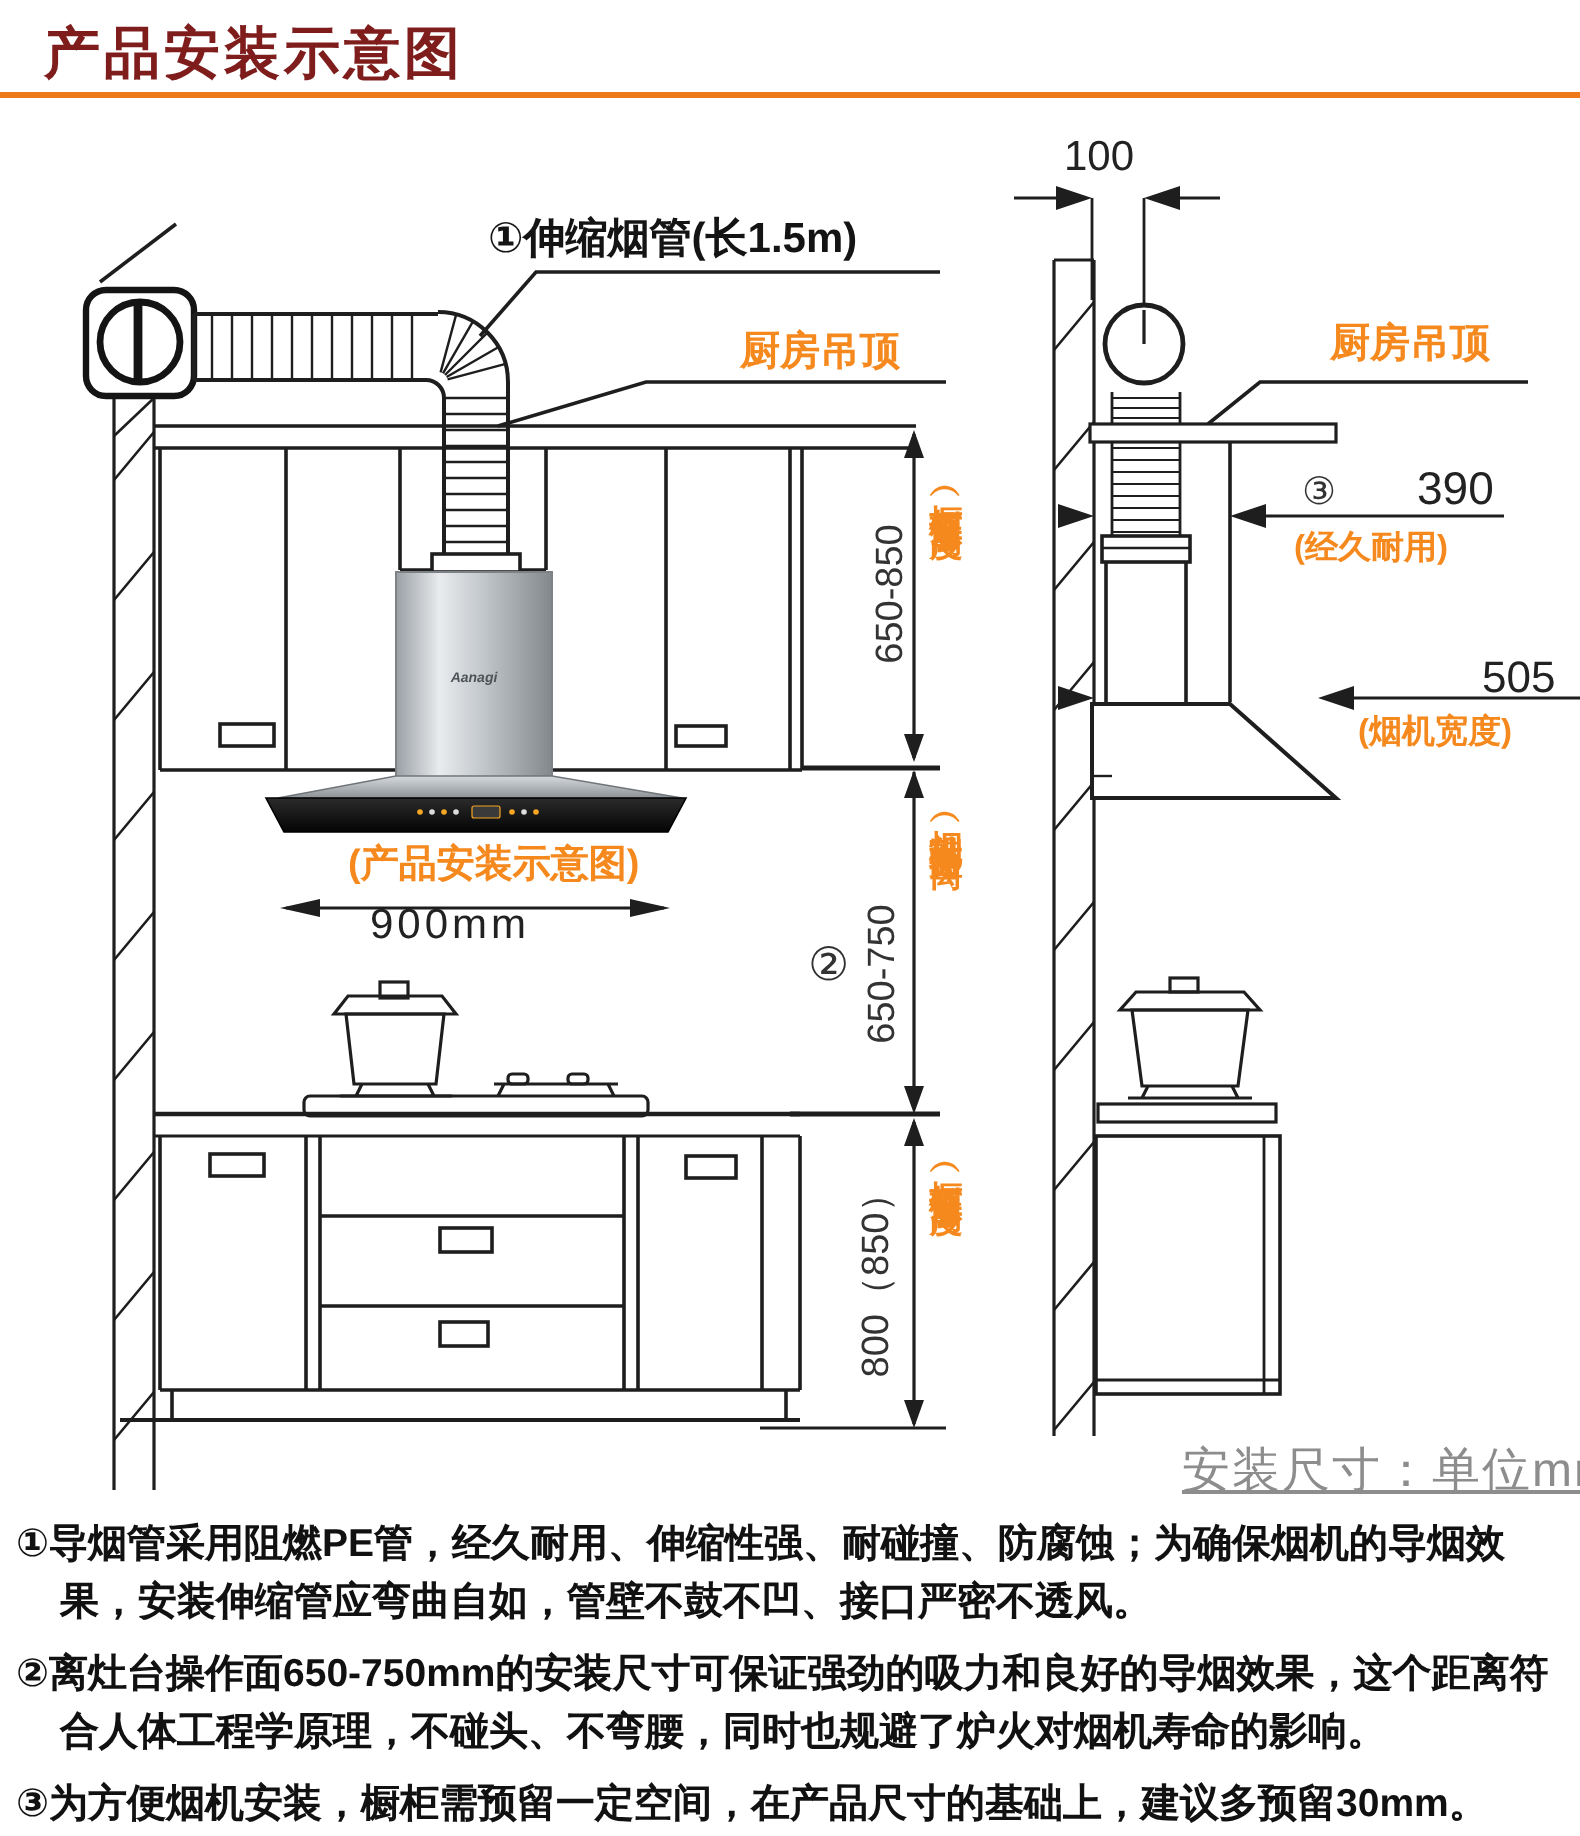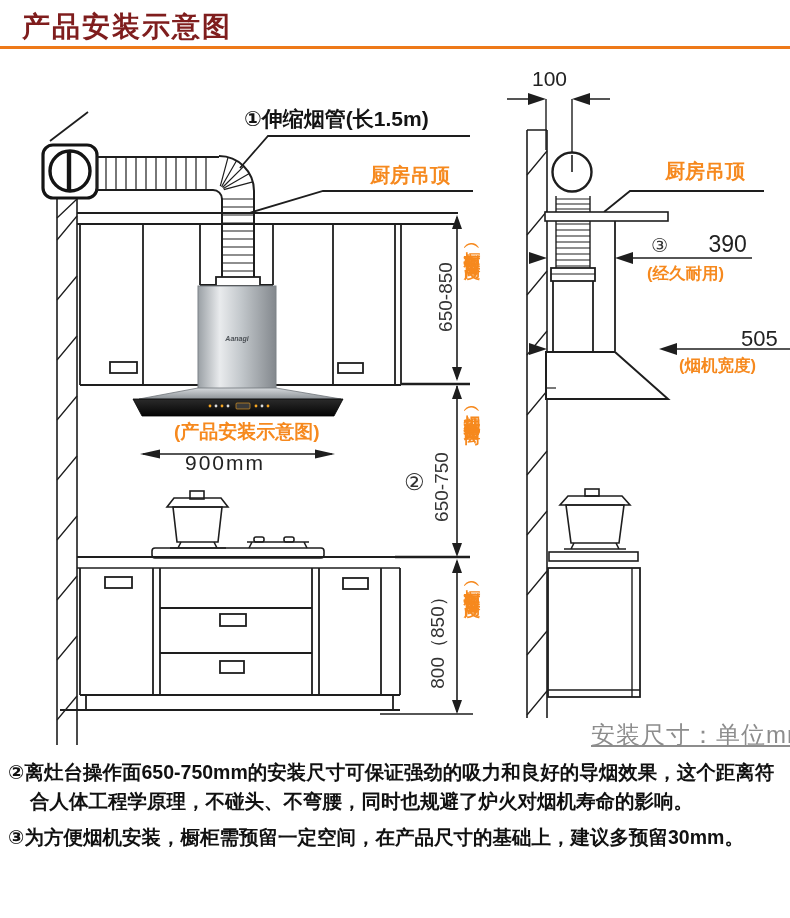--- a/index.html
+++ b/index.html
@@ -227,17 +227,18 @@
     <span class="dim-num" style="font-size:23px;margin-left:36px;">390</span>
   </div>
   <div class="abs orange" style="left:647px;top:263px;font-size:16.5px;">(经久耐用)</div>
 
   <div class="abs dim-num" style="left:697px;top:326px;font-size:22px;margin-left:44px;">505</div>
   <div class="abs orange" style="left:679px;top:355px;font-size:16.5px;">(烟机宽度)</div>
 
   <div id="units-note" class="abs" style="left:591px;top:719px;">安装尺寸：单位mm</div>
 
   <div id="notes">
+    <p class="note" style="white-space:normal;">①导烟管采用阻燃PE管，经久耐用、伸缩性强、耐碰撞、防腐蚀；为确保烟机的导烟效果，安装伸缩管应弯曲自如，管壁不鼓不凹、接口严密不透风。</p>
     <p class="note" style="white-space:normal;">②离灶台操作面650-750mm的安装尺寸可保证强劲的吸力和良好的导烟效果，这个距离符合人体工程学原理，不碰头、不弯腰，同时也规避了炉火对烟机寿命的影响。</p>
     <p class="note" style="white-space:normal;">③为方便烟机安装，橱柜需预留一定空间，在产品尺寸的基础上，建议多预留30mm。</p>
   </div>
 
 </div>
 
 </body></html>

